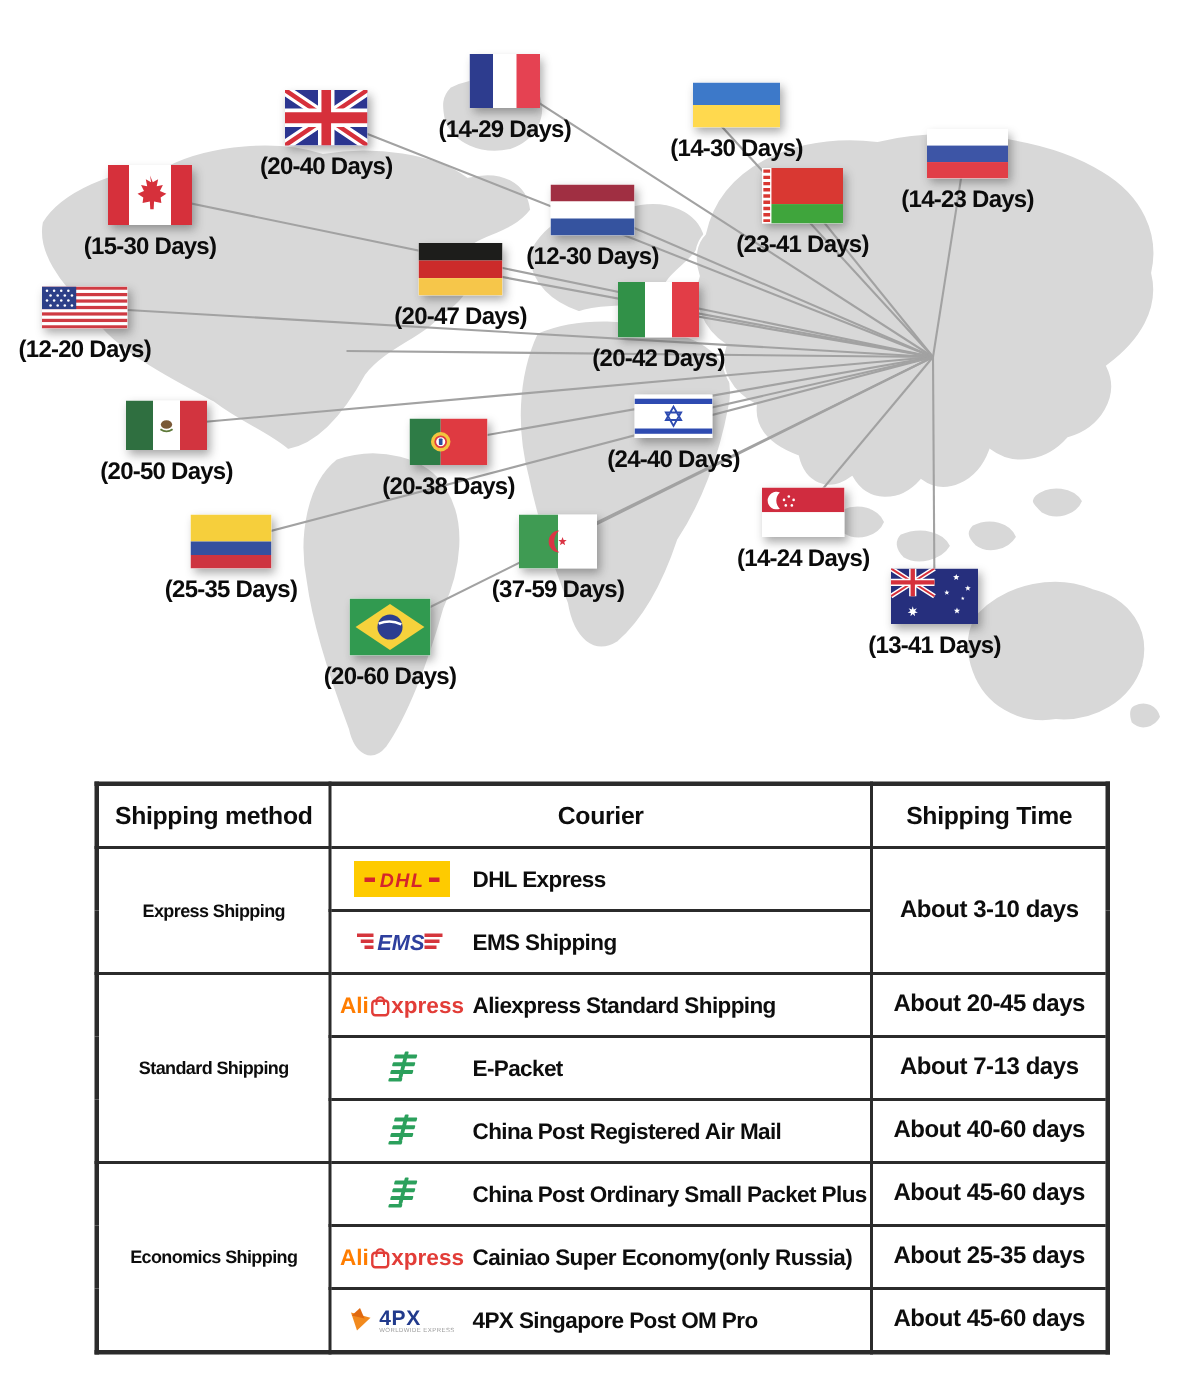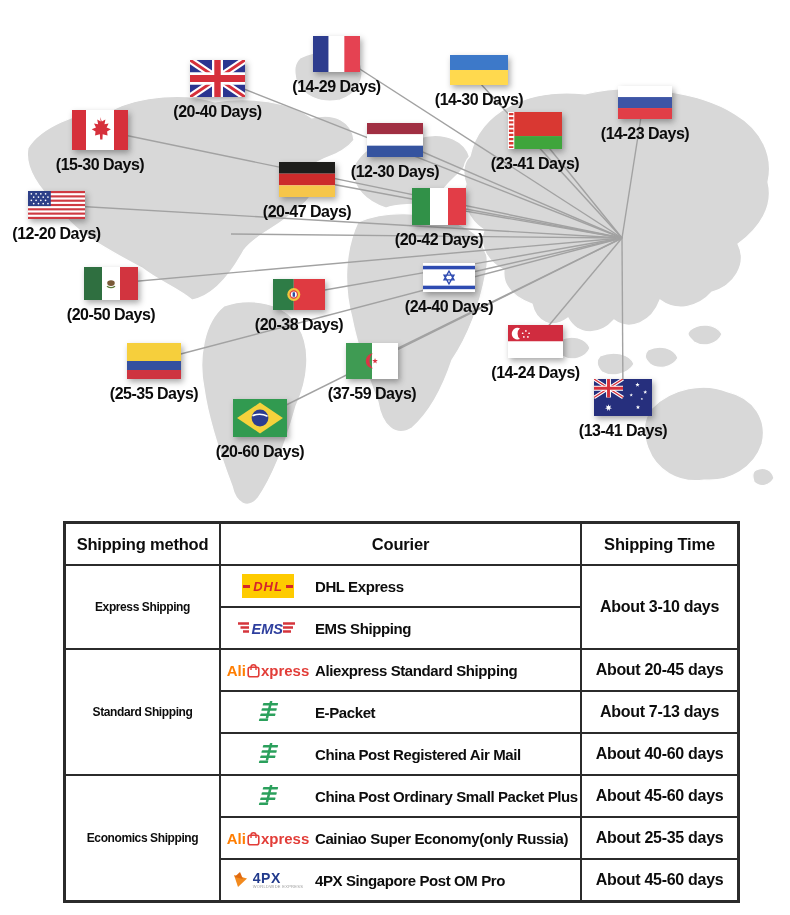--- a/index.html
+++ b/index.html
@@ -19,21 +19,21 @@
   .ship th,.ship td{border:2px solid #2b2b2b;padding:0;vertical-align:middle;}
   .ship th{height:40px;font-size:16.5px;font-weight:bold;letter-spacing:-.2px;text-align:center;}
   .ship td{height:40px;}
   td.method{text-align:center;font-weight:bold;font-size:12px;letter-spacing:-.4px;}
   td.time{text-align:center;font-weight:bold;font-size:16px;letter-spacing:-.3px;}
   .courier-inner{display:flex;align-items:center;gap:8px;padding-left:8px;}
   .logo-box{width:78px;min-width:78px;display:flex;align-items:center;justify-content:center;}
   .courier-name{font-size:15px;font-weight:bold;letter-spacing:-.4px;white-space:nowrap;}
   
   .logo-dhl{display:inline-flex;align-items:center;justify-content:center;gap:3px;
-            width:52px;height:24px;background:#fecb00;color:#d5252c;
+            width:64px;height:24px;background:#fecb00;color:#d5252c;
             font-style:italic;font-weight:bold;font-size:13px;letter-spacing:1px;}
   .dhl-d{width:7px;height:3px;background:#d5252c;display:inline-block;}
   .logo-ems{width:64px;height:24px;}
   .logo-cp{width:26px;height:24px;}
   .logo-ali{display:inline-flex;align-items:flex-end;font-weight:bold;font-size:15px;line-height:1;}
   .ali-a{color:#ff7d00;}
   .ali-x{color:#e23d38;}
   .ali-bag{width:13px;height:15px;margin:0 1px;}
   .logo-4px{display:inline-flex;align-items:center;gap:4px;}
   .px-ico{width:16px;height:18px;}
@@ -113,21 +113,21 @@
       <div class="flag" style="left: 313px; top: 36px; width: 47px;">
         <div class="flag-box" style="height:36px">
           <svg viewBox="0 0 60 46" preserveAspectRatio="none">
             <rect width="20" height="46" fill="#2d3c8e"></rect>
             <rect x="20" width="20" height="46" fill="#fff"></rect>
             <rect x="40" width="20" height="46" fill="#e54252"></rect>
           </svg>
         </div>
         <div class="flag-label">(14-29 Days)</div>
       </div>
-      <div class="flag" style="left: 450px; top: 55px; width: 58px; text-align: right;">
+      <div class="flag" style="left: 462px; top: 55px; width: 58px; text-align: right;">
         <div class="flag-box" style="height:30px">
           <svg viewBox="0 0 60 31" preserveAspectRatio="none">
             <rect width="60" height="15.5" fill="#3d79c9"></rect>
             <rect y="15.5" width="60" height="15.5" fill="#ffd94e"></rect>
           </svg>
         </div>
         <div class="flag-label">(14-30 Days)</div>
       </div>
       <div class="flag" style="left: 618px; top: 86px; width: 54px;">
         <div class="flag-box" style="height:33px">

